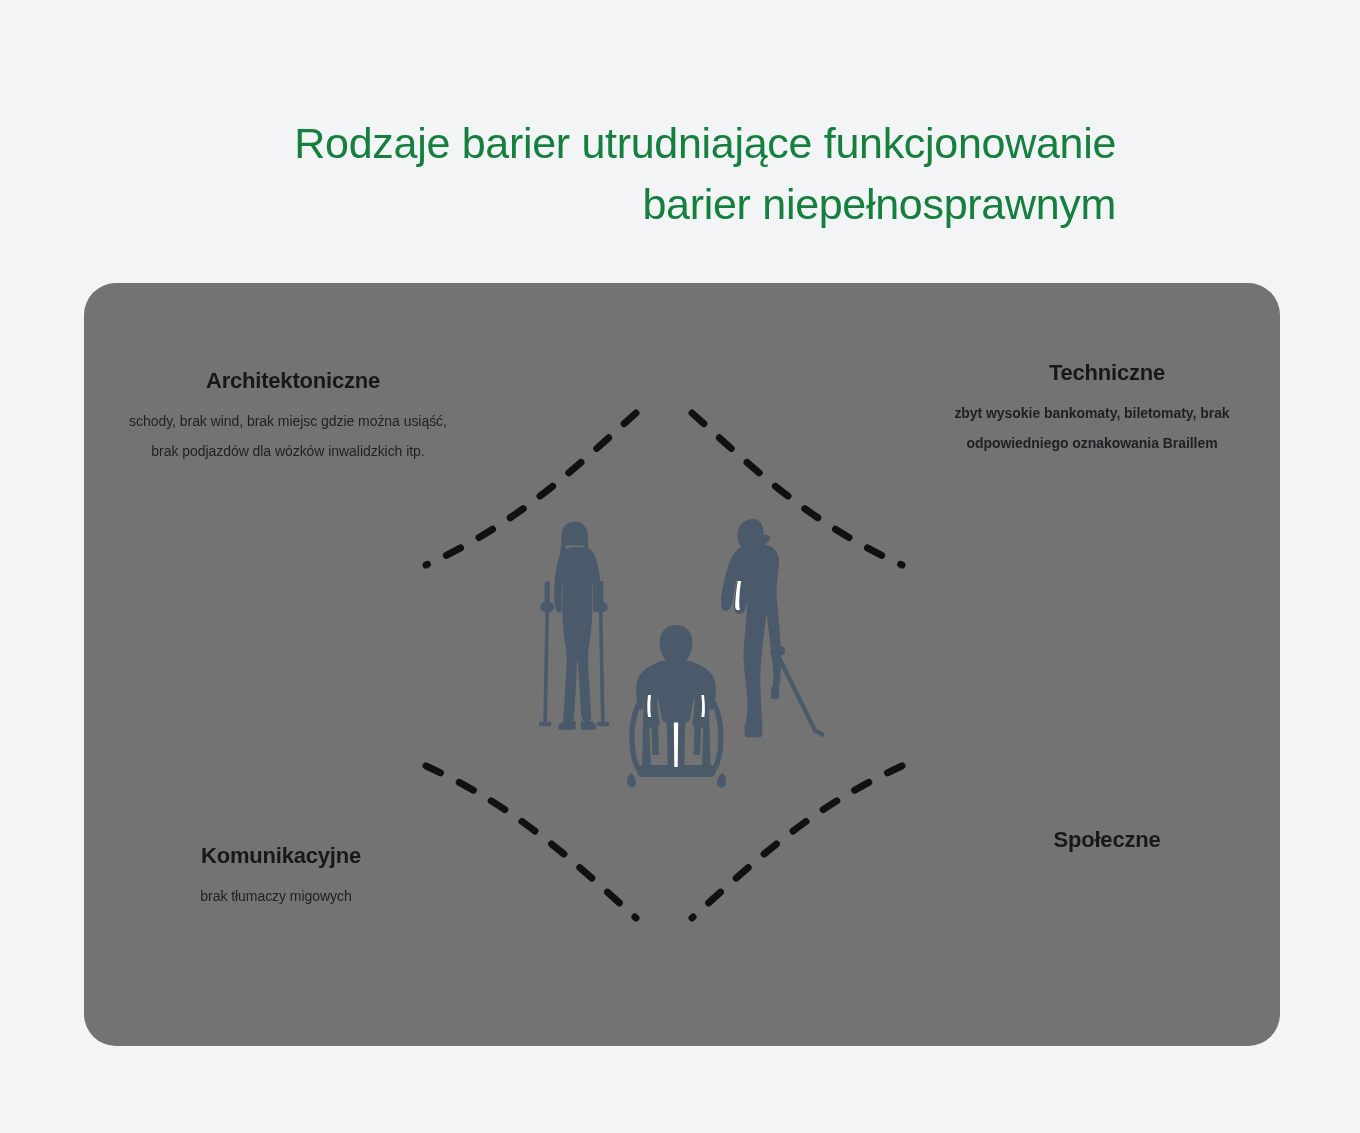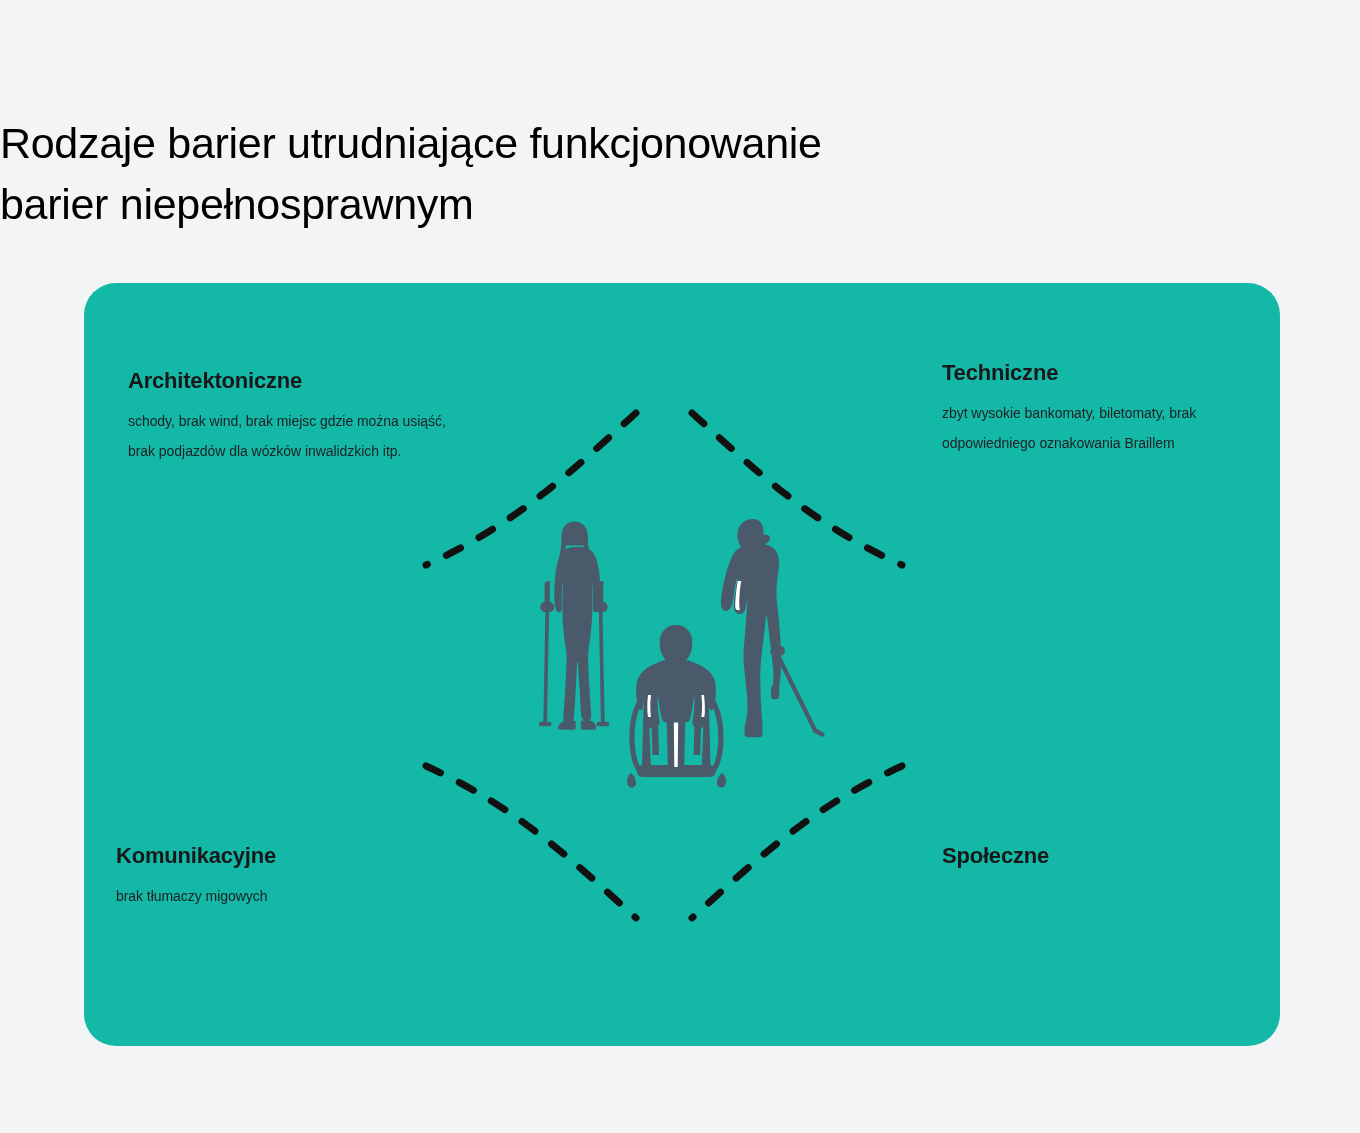--- a/index.html
+++ b/index.html
@@ -16,70 +16,71 @@
     overflow: hidden;
     position: relative;
   }
 
   
   .page-title {
     position: absolute;
     left: 0;
     top: 84px;
     width: 1116px;
-    text-align: left;
+    text-align: right;
     font-size: 43px;
     font-weight: 400;
     line-height: 61px;
     letter-spacing: -0.3px;
-    color: #000000;
+    color: #15803d;
   }
   .page-title .tline {
     display: block;
   }
 
   
   .card {
     position: absolute;
     left: 84px;
     top: 283px;
     width: 1196px;
     height: 763px;
-    background: #14b8a6;
+    background: #737373;
     border-radius: 32px;
+    text-align: center;
   }
 
   
   .quad {
     position: absolute;
     width: 330px;
   }
   .quad-tl { left: 44px;  top: 84px; }
   .quad-tr { left: 858px; top: 76px; }
   .quad-bl { left: 32px;  top: 559px; }
-  .quad-br { left: 858px; top: 559px; }
+  .quad-br { left: 858px; top: 543px; }
 
   .quad-title {
     font-size: 22px;
     font-weight: 700;
     line-height: 28px;
     color: #18181b;
     margin: 0 0 12px 0;
     letter-spacing: -0.2px;
   }
   .quad-body {
     font-size: 14px;
     font-weight: 400;
     line-height: 29.5px;
     color: #1f2023;
     margin: 0;
     letter-spacing: -0.05px;
   }
   .quad-tr .quad-body,
-  .quad-br .quad-body { width: 300px; }
+  .quad-br .quad-body { width: 300px; font-weight: bold; }
   .quad-tl .quad-body { width: 320px; }
   .quad-bl .quad-body { width: 320px; }
 
   
   .stage {
     position: absolute;
     left: 0;
     top: 0;
     width: 1196px;
     height: 763px;

